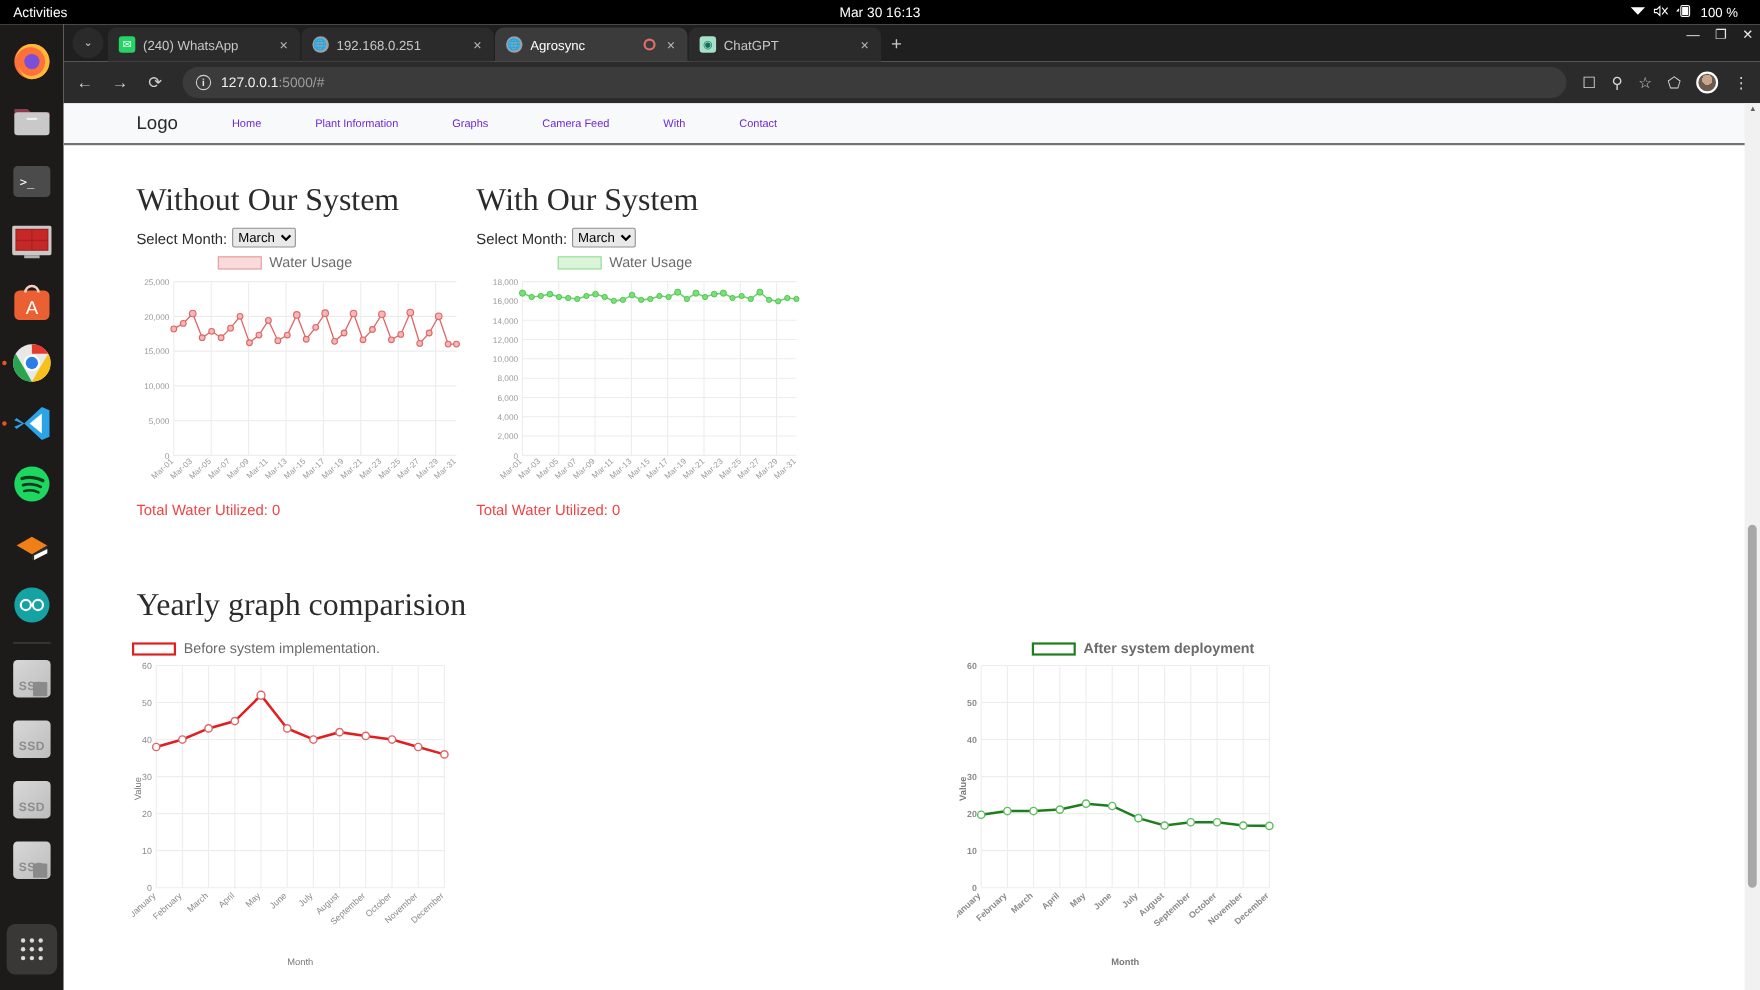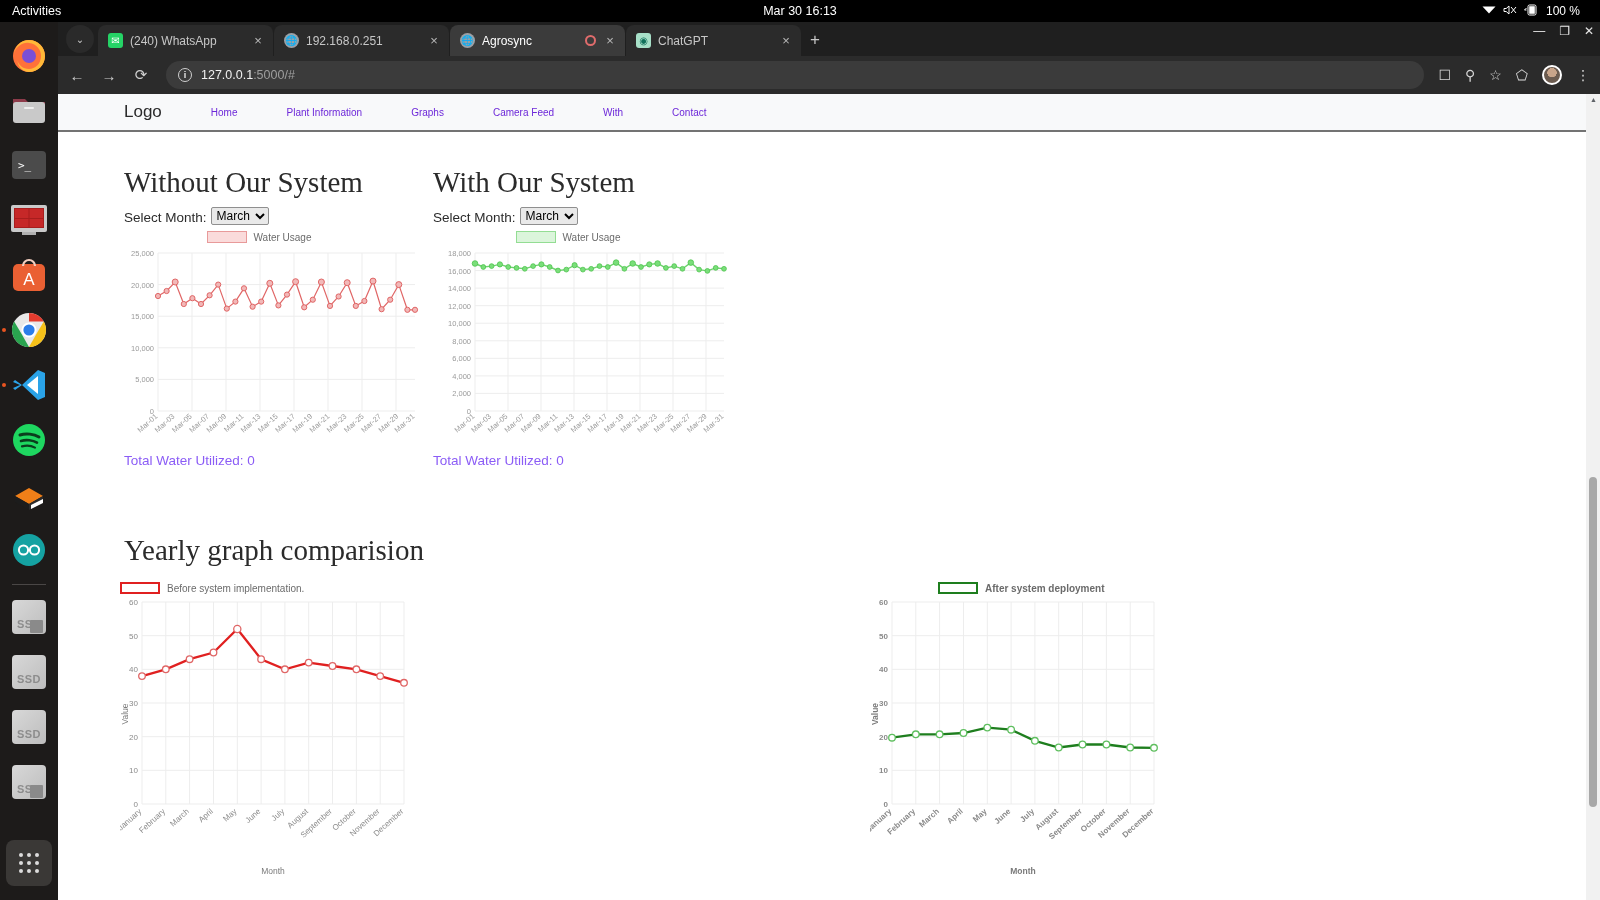--- a/index.html
+++ b/index.html
@@ -135,25 +135,25 @@
 
   h1.section-title {
     font-family: "Liberation Serif", serif;
     font-weight: normal; font-size: 29px; color:#2b2b2b;
   }
   .sel-row { font-size: 13.5px; color:#2b2b2b; display:flex; align-items:flex-end; gap:4px; }
   .sel-row select {
     font-family:"Liberation Sans",sans-serif; font-size:12px;
     border:1px solid #8f8f8f; background:#e9e9e9; padding:0 1px; border-radius:2px;
   }
-  .total-line { font-size: 13.5px; color:#8b5cf6; }
+  .total-line { font-size: 13.5px; color:#ef4444; }
 
   .chart-box { position: relative; }
   .legend-row { display:flex; align-items:center; justify-content:center; gap:7px;
-    font-size: 10px; color:#6b6b6b; }
+    font-size: 13px; color:#6b6b6b; }
   .legend-swatch { width: 40px; height: 12px; }
   .tick-txt { font-size: 7.5px; fill: #9a9a9a; }
   .tick-txt-lg { font-size: 8px; fill: #8a8a8a; }
   .ax-title { font-size: 8.5px; fill:#7a7a7a; }
 
   
   #vscroll {
     position:absolute; right:0; top:72px; width: 14px; height: 806px; background:#f1f1f1;
   }
   #vscroll .thumb {

